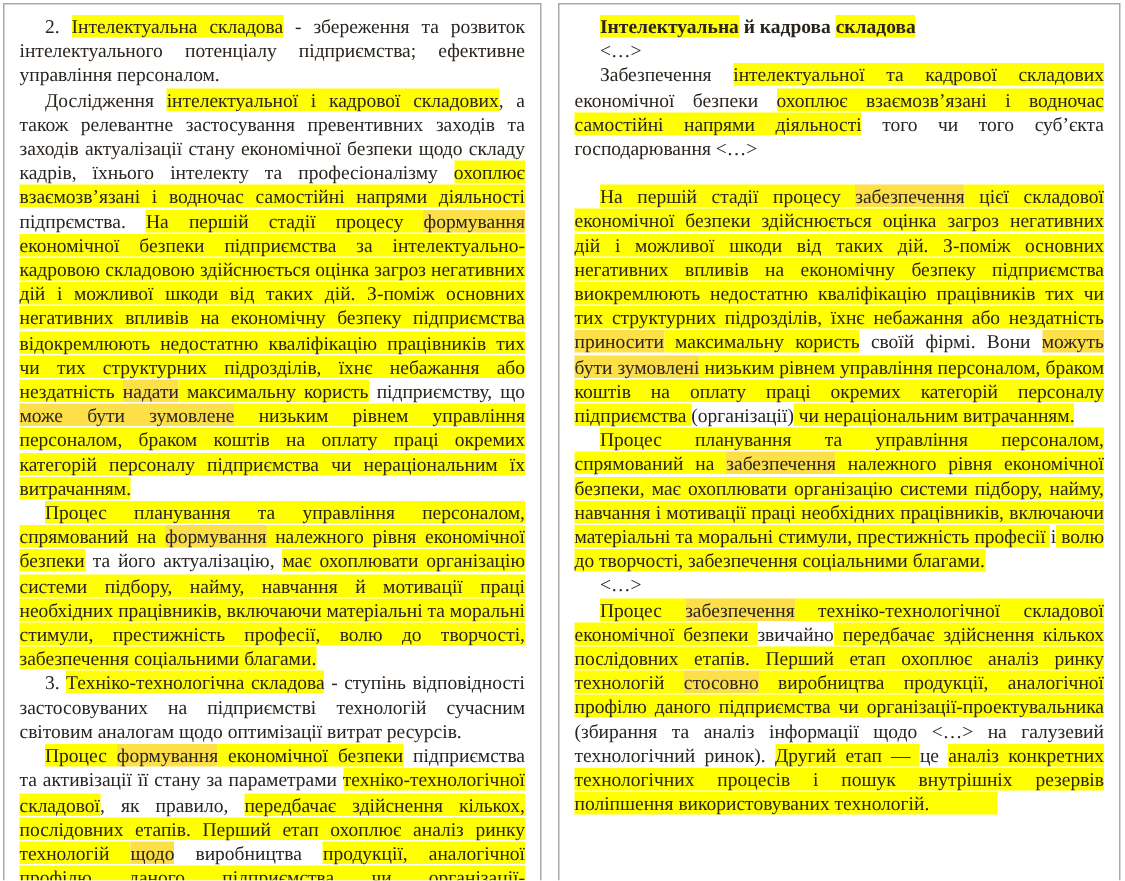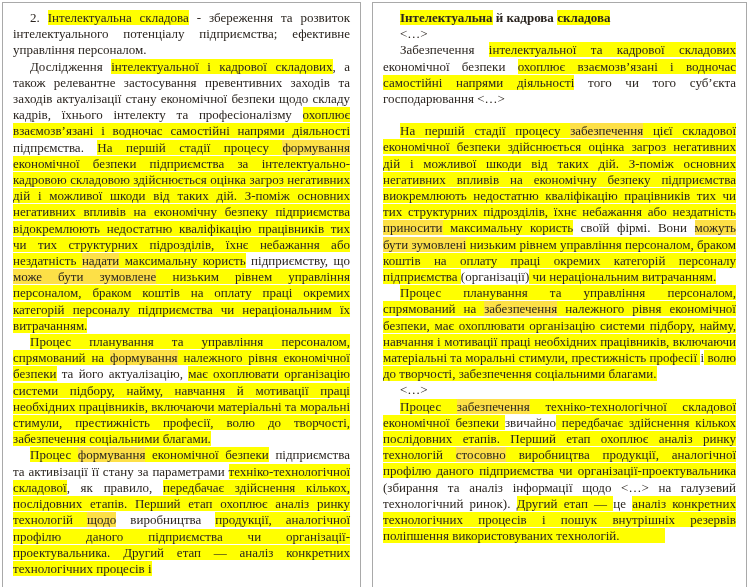--- a/index.html
+++ b/index.html
@@ -33,20 +33,21 @@
   .hl-c{background:#fde047;}
 </style>
 </head>
 <body>
 
 <div class="page">
   <section class="panel panel-left">
       <p class="indent"><span>2. </span><span class="hl-y">Інтелектуальна складова</span><span> - збереження та розвиток інтелектуального потенціалу підприємства; ефективне управління персоналом.</span></p>
       <p class="indent"><span>Дослідження </span><span class="hl-y">інтелектуальної і кадрової складових</span><span>, а також релевантне застосування превентивних заходів та заходів актуалізації стану економічної безпеки щодо складу кадрів, їхнього інтелекту та професіоналізму </span><span class="hl-y">охоплює взаємозв’язані і водночас самостійні напрями діяльності</span><span> підпрємства. </span><span class="hl-y">На першій стадії процесу </span><span class="hl-c">формування</span><span class="hl-y"> економічної безпеки підприємства за інтелектуально-кадровою складовою здійснюється оцінка загроз негативних дій і можливої шкоди від таких дій. З-поміж основних негативних впливів на економічну безпеку підприємства відокремлюють недостатню кваліфікацію працівників тих чи тих структурних підрозділів, їхнє небажання або нездатність </span><span class="hl-c">надати</span><span class="hl-y"> максимальну користь</span><span> підприємству, що </span><span class="hl-c">може бути зумовлене</span><span class="hl-y"> низьким рівнем управління персоналом, браком коштів на оплату праці окремих категорій персоналу підприємства чи нераціональним їх витрачанням.</span></p>
       <p class="indent"><span class="hl-y">Процес планування та управління персоналом, спрямований на </span><span class="hl-c">формування</span><span class="hl-y"> належного рівня економічної безпеки</span><span> та його актуалізацію, </span><span class="hl-y">має охоплювати організацію системи підбору, найму, навчання й мотивації праці необхідних працівників, включаючи матеріальні та моральні стимули, престижність професії, волю до творчості, забезпечення соціальними благами.</span></p>
+      <p class="indent"><span>3. </span><span class="hl-y">Техніко-технологічна складова</span><span> - ступінь відповідності застосовуваних на підприємстві технологій сучасним світовим аналогам щодо оптимізації витрат ресурсів.</span></p>
       <p class="indent"><span class="hl-y">Процес </span><span class="hl-c">формування</span><span class="hl-y"> економічної безпеки</span><span> підприємства та активізації її стану за параметрами </span><span class="hl-y">техніко-технологічної складової</span><span>, як правило, </span><span class="hl-y">передбачає здійснення кількох, послідовних етапів. Перший етап охоплює аналіз ринку технологій </span><span class="hl-c">щодо</span><span> виробництва </span><span class="hl-y">продукції, аналогічної профілю даного підприємства чи організації-проектувальника. Другий етап — аналіз конкретних технологічних процесів і</span></p>
     </section>
   <section class="panel panel-right">
       <p class="indent bold"><span class="hl-y">Інтелектуальна</span><span> й кадрова </span><span class="hl-y">складова</span></p>
       <p class="indent"><span>&lt;…&gt;</span></p>
       <p class="indent"><span>Забезпечення </span><span class="hl-y">інтелектуальної та кадрової складових</span><span> економічної безпеки </span><span class="hl-y">охоплює взаємозв’язані і водночас самостійні напрями діяльності</span><span> того чи того суб’єкта господарювання &lt;…&gt;</span></p>
       <div class="spacer"></div>
       <p class="indent"><span class="hl-y">На першій стадії процесу </span><span class="hl-c">забезпечення</span><span class="hl-y"> цієї складової економічної безпеки здійснюється оцінка загроз негативних дій і можливої шкоди від таких дій. З-поміж основних негативних впливів на економічну безпеку підприємства виокремлюють недостатню кваліфікацію працівників тих чи тих структурних підрозділів, їхнє небажання або нездатність </span><span class="hl-c">приносити</span><span class="hl-y"> максимальну користь</span><span> своїй фірмі. Вони </span><span class="hl-c">можуть бути зумовлені</span><span class="hl-y"> низьким рівнем управління персоналом, браком коштів на оплату праці окремих категорій персоналу підприємства </span><span>(організації)</span><span class="hl-y"> чи нераціональним витрачанням.</span></p>
       <p class="indent"><span class="hl-y">Процес планування та управління персоналом, спрямований на </span><span class="hl-c">забезпечення</span><span class="hl-y"> належного рівня економічної безпеки, має охоплювати організацію системи підбору, найму, навчання і мотивації праці необхідних працівників, включаючи матеріальні та моральні стимули, престижність професії </span><span>і</span><span class="hl-y"> волю до творчості, забезпечення соціальними благами.</span></p>
       <p class="indent"><span>&lt;…&gt;</span></p>

